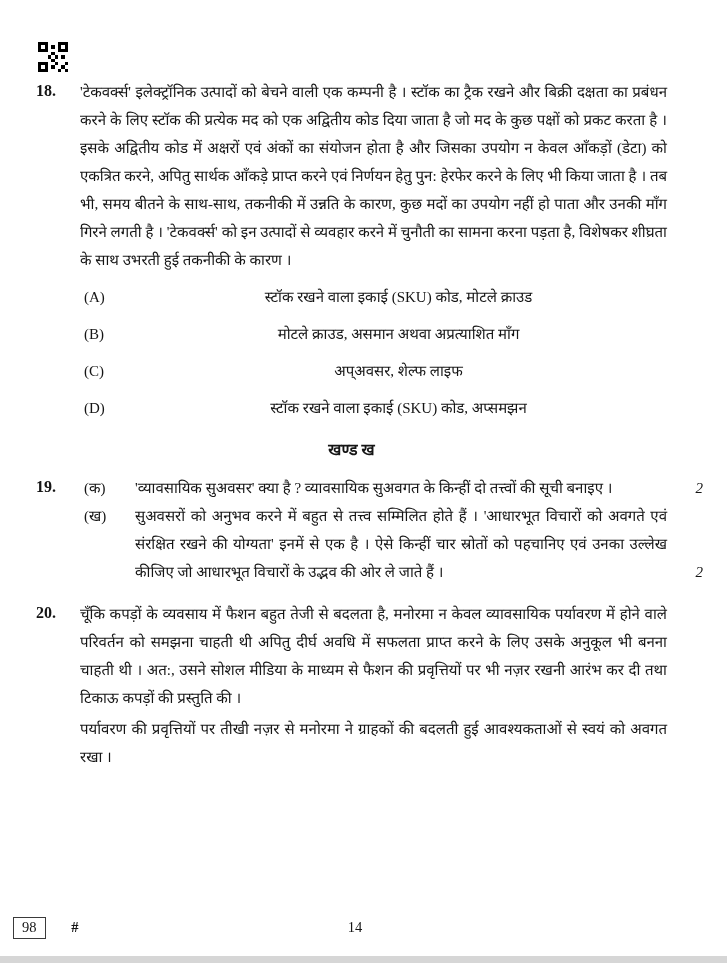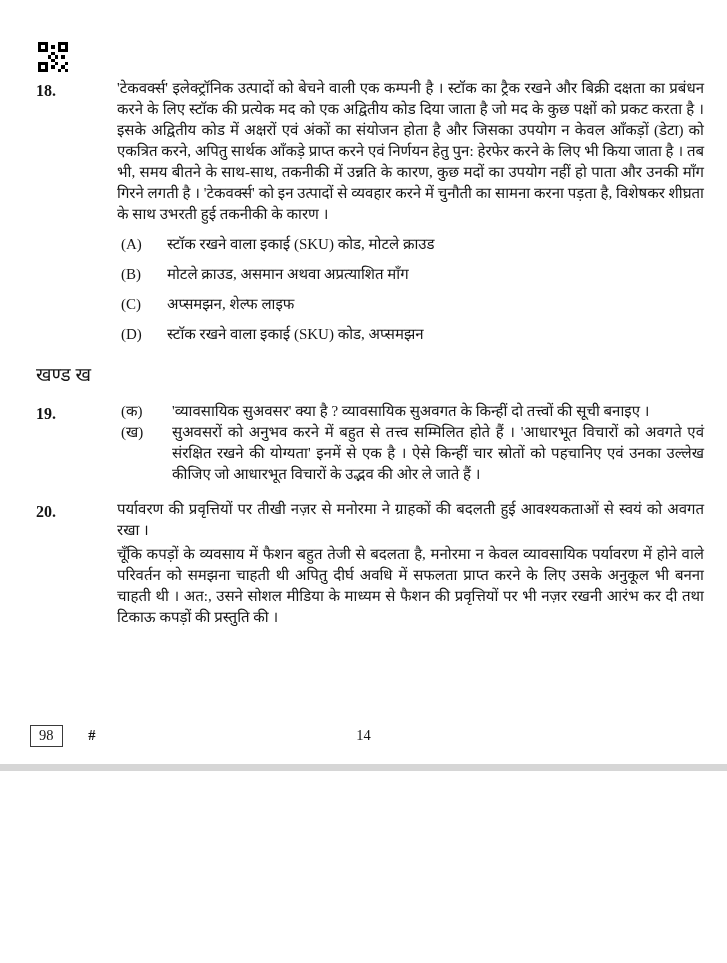--- a/index.html
+++ b/index.html
@@ -11,21 +11,21 @@
     width: 727px;
     height: 963px;
     font-family: "Liberation Serif", "DejaVu Serif", serif;
     color: #151515;
     position: relative;
     overflow: hidden;
   }
   .page {
     box-sizing: border-box;
     width: 727px;
-    height: 771px;
+    height: 963px;
     padding: 78px 30px 0 36px;
     position: relative;
     background: #ffffff;
   }
   .qr {
     position: absolute;
     top: 42px;
     left: 38px;
     width: 30px;
     height: 30px;
@@ -39,22 +39,21 @@
     flex: 0 0 44px;
     font-weight: bold;
     font-size: 16px;
     line-height: 26px;
   }
   .qbody {
     width: 587px;
     flex: 0 0 587px;
     position: relative;
     font-size: 15px;
-    line-height: 21px;
-    margin-left: 37px;
+    line-height: 28px;
   }
   p.para {
     margin: 0 0 3px 0;
     text-align: justify;
   }
   .fill-line {
     margin: 2px 0 6px 0;
     position: relative;
     text-align: left;
   }
@@ -78,25 +77,26 @@
   .opt {
     display: flex;
     margin-top: 9px;
   }
   .opt-letter {
     width: 50px;
     flex: 0 0 50px;
     padding-left: 4px;
     box-sizing: border-box;
   }
-  .opt-text { flex: 1; }
+  .opt-text { flex: 1; text-align: center; }
   .section-header {
     width: 631px;
-    font-weight: normal;
-    font-size: 19px;
+    text-align: center;
+    font-weight: bold;
+    font-size: 16px;
     margin: 16px 0 14px 0;
   }
   .sub {
     display: flex;
     position: relative;
   }
   .sub-letter {
     width: 55px;
     flex: 0 0 55px;
     padding-left: 4px;
@@ -106,21 +106,21 @@
     flex: 1;
     text-align: justify;
   }
   .athva {
     font-weight: bold;
     margin: 8px 0 8px 145px;
   }
   .q-gap { height: 14px; }
   .footer {
     position: absolute;
-    left: 30px;
+    left: 13px;
     right: 30px;
     bottom: 22px;
     height: 24px;
     font-size: 14.5px;
   }
   .code-box {
     display: inline-block;
     border: 1.6px solid #3a3a3a;
     padding: 1px 8px 2px 8px;
     line-height: 17px;
@@ -183,21 +183,21 @@
       <div class="opt">
         <span class="opt-letter">(A)</span>
         <span class="opt-text">स्टॉक रखने वाला इकाई (SKU) कोड, मोटले क्राउड</span>
       </div>
       <div class="opt">
         <span class="opt-letter">(B)</span>
         <span class="opt-text">मोटले क्राउड, असमान अथवा अप्रत्याशित माँग</span>
       </div>
       <div class="opt">
         <span class="opt-letter">(C)</span>
-        <span class="opt-text">अप्समझन, शेल्फ लाइफ</span>
+        <span class="opt-text">अप्अवसर, शेल्फ लाइफ</span>
       </div>
       <div class="opt">
         <span class="opt-letter">(D)</span>
         <span class="opt-text">स्टॉक रखने वाला इकाई (SKU) कोड, अप्समझन</span>
       </div>
     </div>
   </div>
 
   <div class="section-header">खण्ड ख</div>
 
@@ -215,22 +215,22 @@
         <span class="marks marks-bottom">2</span>
       </div>
     </div>
   </div>
 
   <div class="q-gap"></div>
 
   <div class="q">
     <div class="qnum">20.</div>
     <div class="qbody">
+      <p class="para">चूँकि कपड़ों के व्यवसाय में फैशन बहुत तेजी से बदलता है, मनोरमा न केवल व्यावसायिक पर्यावरण में होने वाले परिवर्तन को समझना चाहती थी अपितु दीर्घ अवधि में सफलता प्राप्त करने के लिए उसके अनुकूल भी बनना चाहती थी । अत:, उसने सोशल मीडिया के माध्यम से फैशन की प्रवृत्तियों पर भी नज़र रखनी आरंभ कर दी तथा टिकाऊ कपड़ों की प्रस्तुति की ।</p>
       <p class="para">पर्यावरण की प्रवृत्तियों पर तीखी नज़र से मनोरमा ने ग्राहकों की बदलती हुई आवश्यकताओं से स्वयं को अवगत रखा ।</p>
-      <p class="para">चूँकि कपड़ों के व्यवसाय में फैशन बहुत तेजी से बदलता है, मनोरमा न केवल व्यावसायिक पर्यावरण में होने वाले परिवर्तन को समझना चाहती थी अपितु दीर्घ अवधि में सफलता प्राप्त करने के लिए उसके अनुकूल भी बनना चाहती थी । अत:, उसने सोशल मीडिया के माध्यम से फैशन की प्रवृत्तियों पर भी नज़र रखनी आरंभ कर दी तथा टिकाऊ कपड़ों की प्रस्तुति की ।</p>
     </div>
   </div>
 
   <div class="footer">
     <span class="code-box">98</span>
     <span class="hash">#</span>
     <span class="pagenum">14</span>
   </div>
 
   <div class="bottom-strip"></div>

